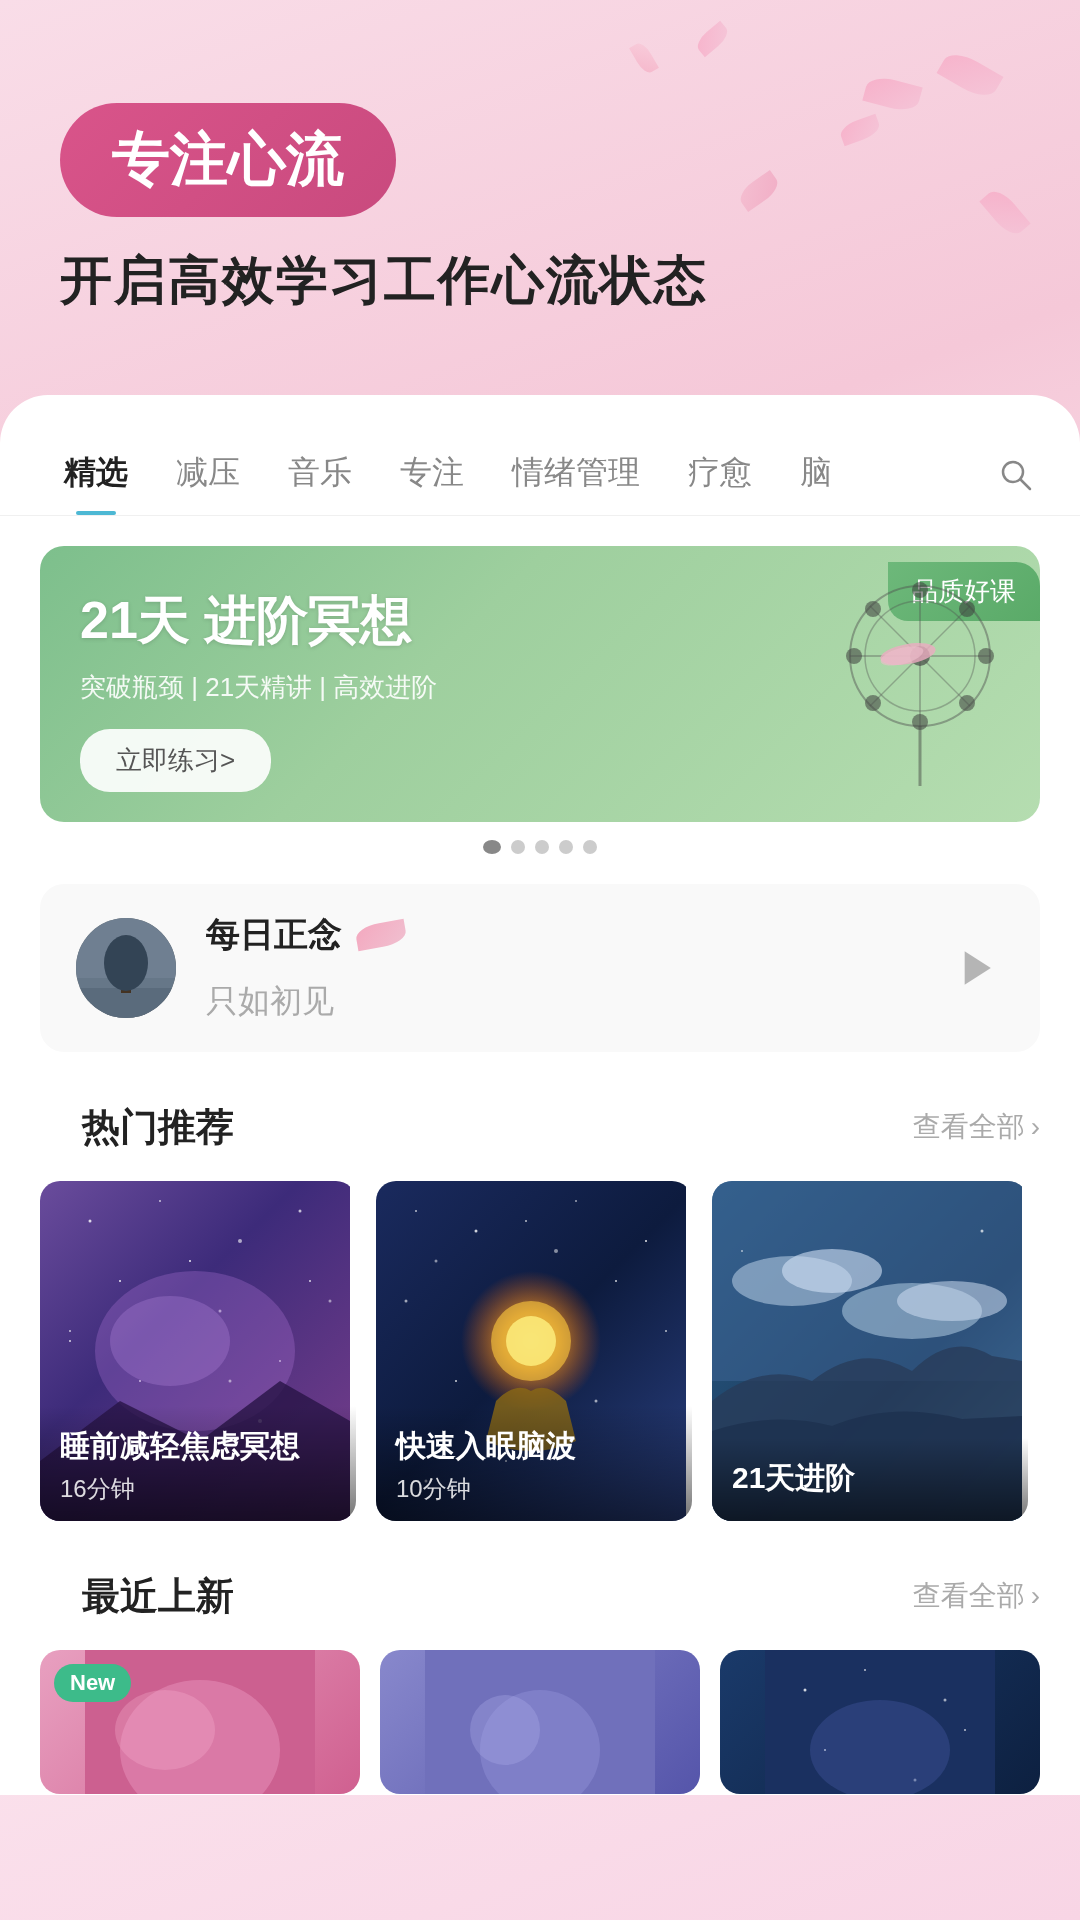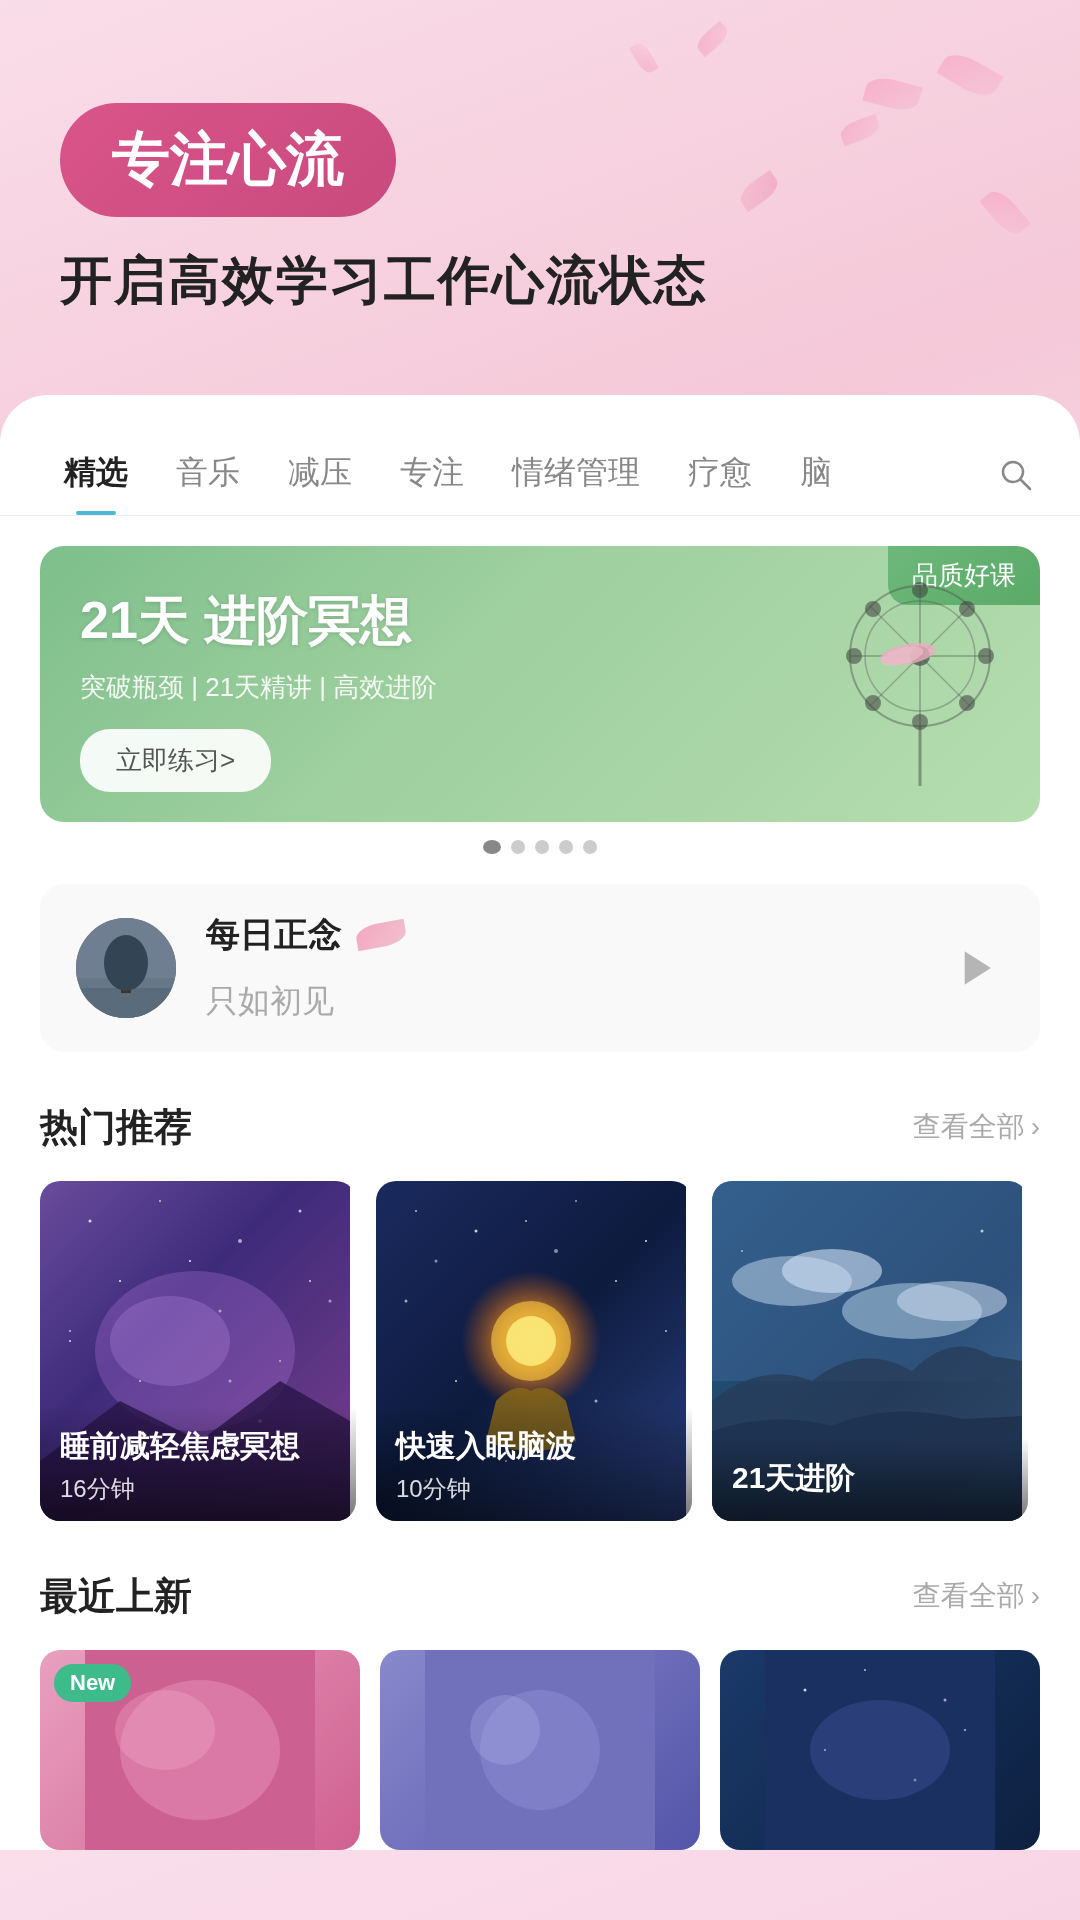--- a/index.html
+++ b/index.html
@@ -114,21 +114,21 @@
     .banner {
       background: linear-gradient(135deg, #7dbf8c 0%, #9ecf9e 40%, #b5ddb0 100%);
       border-radius: 24px;
       padding: 40px 40px 30px;
       position: relative;
       overflow: hidden;
       min-height: 220px;
     }
     .banner-quality-badge {
       position: absolute;
-      top: 0;
+      top: 16px;
       right: 0;
       background: linear-gradient(135deg, #6db87a, #5aaa68);
       color: white;
       font-size: 26px;
       padding: 12px 24px;
       border-radius: 0 24px 0 20px;
     }
     .banner-title {
       font-size: 52px;
       font-weight: 700;
@@ -234,20 +234,21 @@
       cursor: pointer;
     }
 
     
     .section-header {
       display: flex;
       align-items: center;
       justify-content: space-between;
       padding: 0 40px;
       margin-bottom: 28px;
+      margin-left: 42px;
     }
     .section-title {
       font-size: 38px;
       font-weight: 700;
       color: #222;
     }
     .section-more {
       font-size: 28px;
       color: #aaa;
       display: flex;
@@ -311,21 +312,21 @@
     .new-cards {
       display: flex;
       gap: 20px;
     }
     .new-card {
       flex: 1;
       border-radius: 20px;
       overflow: hidden;
       position: relative;
       cursor: pointer;
-      height: 200px;
+      height: 144px;
     }
     .new-card-bg1 { background: linear-gradient(135deg, #e8a0c0 0%, #d06090 100%); }
     .new-card-bg2 { background: linear-gradient(135deg, #8888cc 0%, #5555aa 100%); }
     .new-card-bg3 { background: linear-gradient(135deg, #1a3a6a 0%, #0d2040 100%); }
     .new-badge {
       position: absolute;
       top: 14px;
       left: 14px;
       background: #3dbb8a;
       color: white;
@@ -364,24 +365,24 @@
   <div class="hero-subtitle">开启高效学习工作心流状态</div>
 </div>
 
 <div class="main-card">
 
   <div class="tabs">
     <div class="tab-item active">
       <span>精选</span>
     </div>
     <div class="tab-item">
+      <span>减压</span>
+    </div>
+    <div class="tab-item">
       <span>音乐</span>
-    </div>
-    <div class="tab-item">
-      <span>减压</span>
     </div>
     <div class="tab-item">
       <span>专注</span>
     </div>
     <div class="tab-item">
       <span>情绪管理</span>
     </div>
     <div class="tab-item">
       <span>疗愈</span>
     </div>

